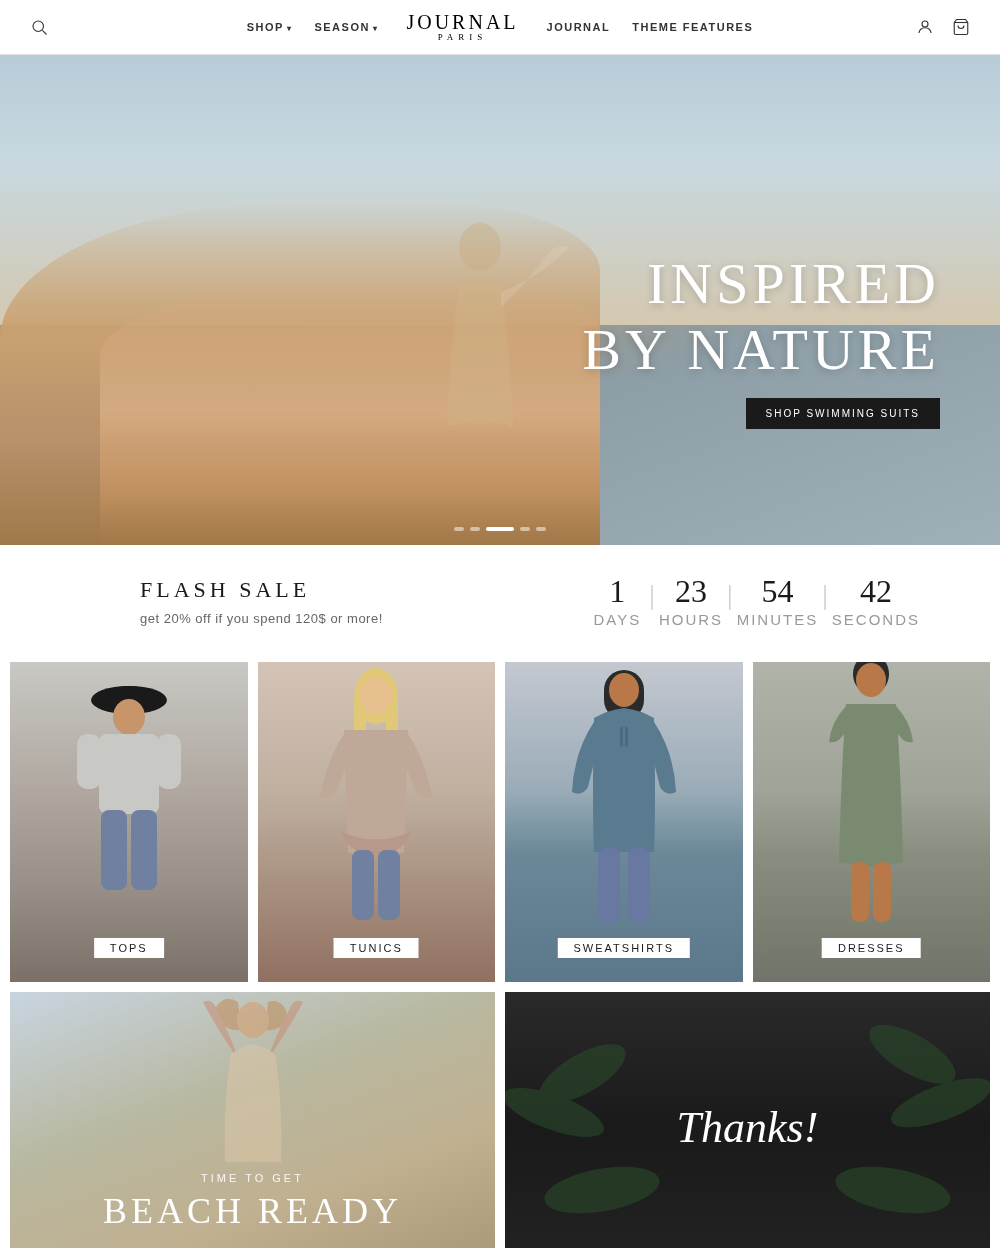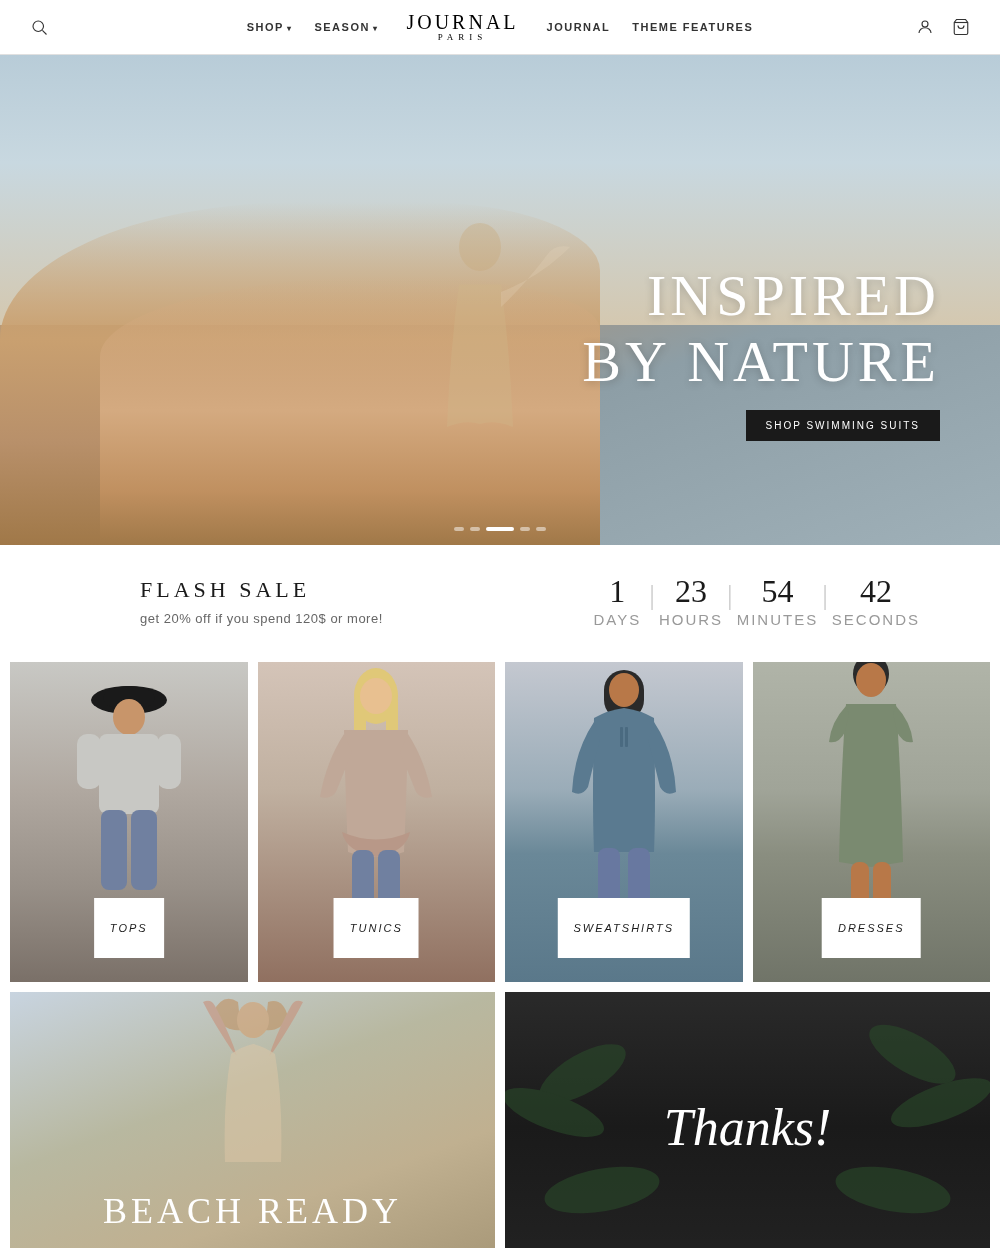--- a/index.html
+++ b/index.html
@@ -126,21 +126,21 @@
     
     .hero-sky {
       position: absolute;
       top: 0; left: 0; right: 0;
       height: 55%;
       background: linear-gradient(180deg, #b8ccd8 0%, #c8d8e0 40%, #d4c8b0 100%);
     }
     .hero-text {
       position: absolute;
       right: 60px;
-      bottom: 104px;
+      bottom: 116px;
       text-align: right;
       color: #fff;
     }
     .hero-text h1 {
       font-family: 'Georgia', serif;
       font-size: 58px;
       font-weight: normal;
       letter-spacing: 4px;
       line-height: 1.15;
       text-shadow: 0 2px 8px rgba(0,0,0,0.2);
@@ -256,23 +256,22 @@
       position: absolute;
       bottom: 24px;
       left: 50%;
       transform: translateX(-50%);
       background: #fff;
       color: #1a1a1a;
       font-family: 'Arial', sans-serif;
       font-size: 11px;
       letter-spacing: 2px;
       text-transform: uppercase;
-      padding: 24px 16px;
+      padding: 4px 16px;
       white-space: nowrap;
-      font-style: italic;
     }
 
     
     .bottom-panels {
       display: grid;
       grid-template-columns: 1fr 1fr;
       gap: 10px;
       padding: 0 10px 10px 10px;
     }
     .panel {
@@ -309,21 +308,21 @@
       font-weight: normal;
       letter-spacing: 4px;
       text-transform: uppercase;
     }
     .thanks-text {
       position: absolute;
       top: 50%;
       left: 50%;
       transform: translate(-50%, -50%);
       font-family: 'Georgia', serif;
-      font-size: 52px;
+      font-size: 44px;
       color: #fff;
       font-style: italic;
       white-space: nowrap;
     }
   </style>
 </head>
 <body>
 
 <header>
   <div class="header-left">
@@ -535,20 +534,21 @@
       <path d="M75 20 Q90 15 95 35 Q88 50 72 48Z" fill="#c09060"></path>
 
       <ellipse cx="60" cy="38" rx="16" ry="18" fill="#d4a070"></ellipse>
 
       <path d="M40 70 Q20 40 10 20 Q18 16 22 24 Q36 50 44 74Z" fill="#c8907a"></path>
       <path d="M80 70 Q100 40 110 20 Q102 16 98 24 Q84 50 76 74Z" fill="#c8907a"></path>
 
       <path d="M38 72 Q30 120 32 180 L88 180 Q90 120 82 72 Q70 64 60 62 Q50 64 38 72Z" fill="#e0c8a8" opacity="0.8"></path>
     </svg>
     <div class="panel-text-overlay">
+      <div class="panel-sub-text">TIME TO GET</div>
       <div class="panel-main-text">BEACH READY</div>
     </div>
   </div>
 
   <div class="panel panel-thanks">
 
     <svg style="position:absolute;top:0;left:0;width:100%;height:100%;opacity:0.6" viewBox="0 0 500 270">
 
       <ellipse cx="80" cy="80" rx="50" ry="20" fill="#2a4a2a" transform="rotate(-30 80 80)"></ellipse>
       <ellipse cx="50" cy="120" rx="55" ry="18" fill="#2a4a2a" transform="rotate(20 50 120)"></ellipse>

